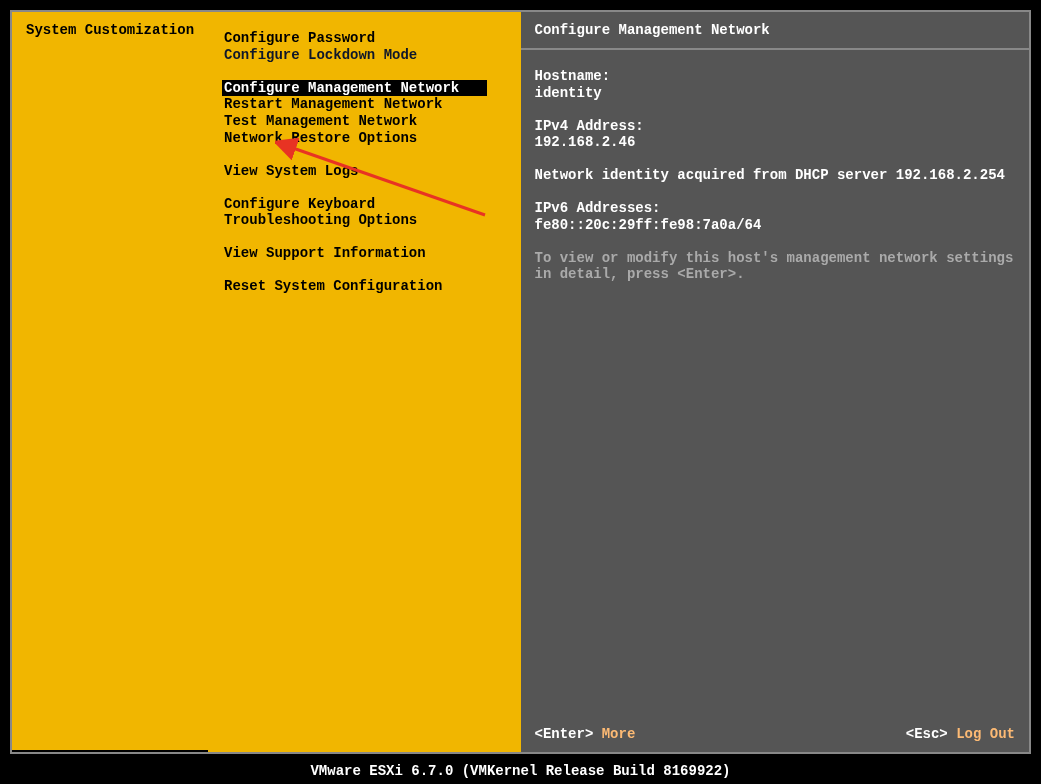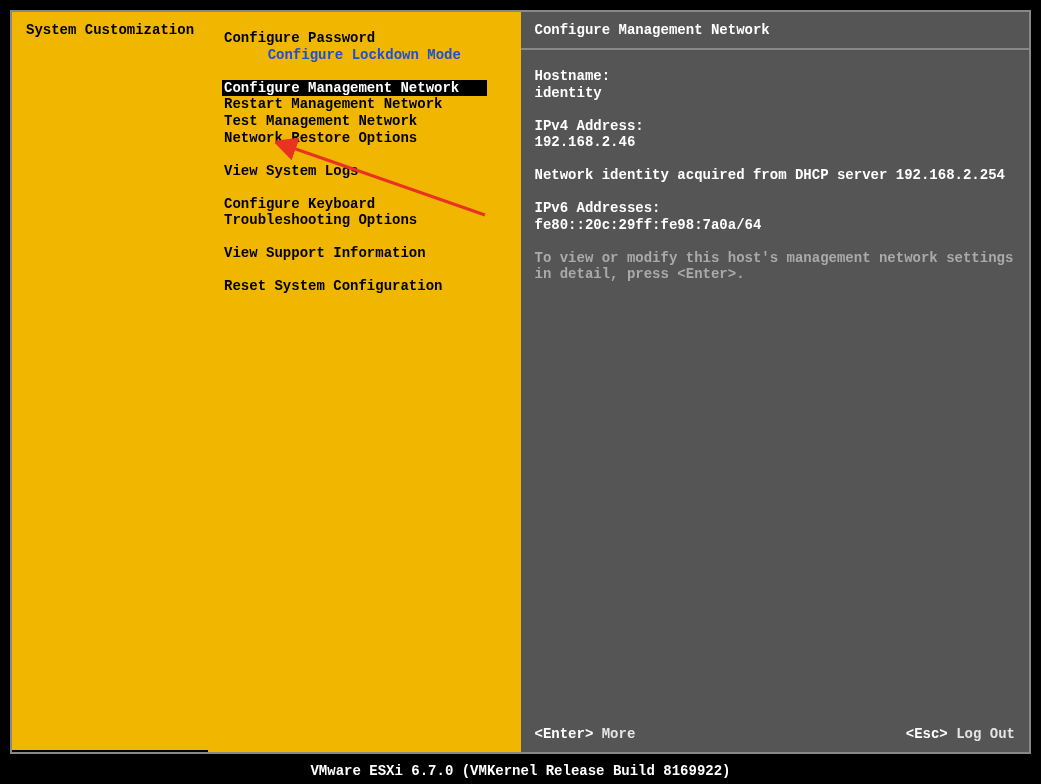--- a/index.html
+++ b/index.html
@@ -68,23 +68,22 @@
     .menu-group {
       margin-bottom: 16px;
     }
     .menu-item {
       padding: 0 2px;
       line-height: 1.2;
       white-space: nowrap;
       cursor: pointer;
     }
     .menu-item.disabled {
-      color: #1d4ed8;
+      color: #0f172a;
       cursor: default;
-      text-align: center;
     }
     .menu-item.selected {
       background-color: #000;
       color: #fff;
       width: 93%;
     }
     .detail-block {
       margin-bottom: 16px;
       line-height: 1.2;
     }
@@ -96,21 +95,21 @@
     .right-footer {
       padding: 8px 14px 10px 14px;
       color: #fff;
       display: flex;
       justify-content: space-between;
     }
     .footer-key {
       color: #fff;
     }
     .footer-action {
-      color: #e5e5e5;
+      color: #fdba74;
     }
     .bottom-bar {
       position: absolute;
       bottom: 5px;
       left: 0;
       right: 0;
       text-align: center;
       color: #fff;
       font-weight: bold;
       font-size: 14px;

